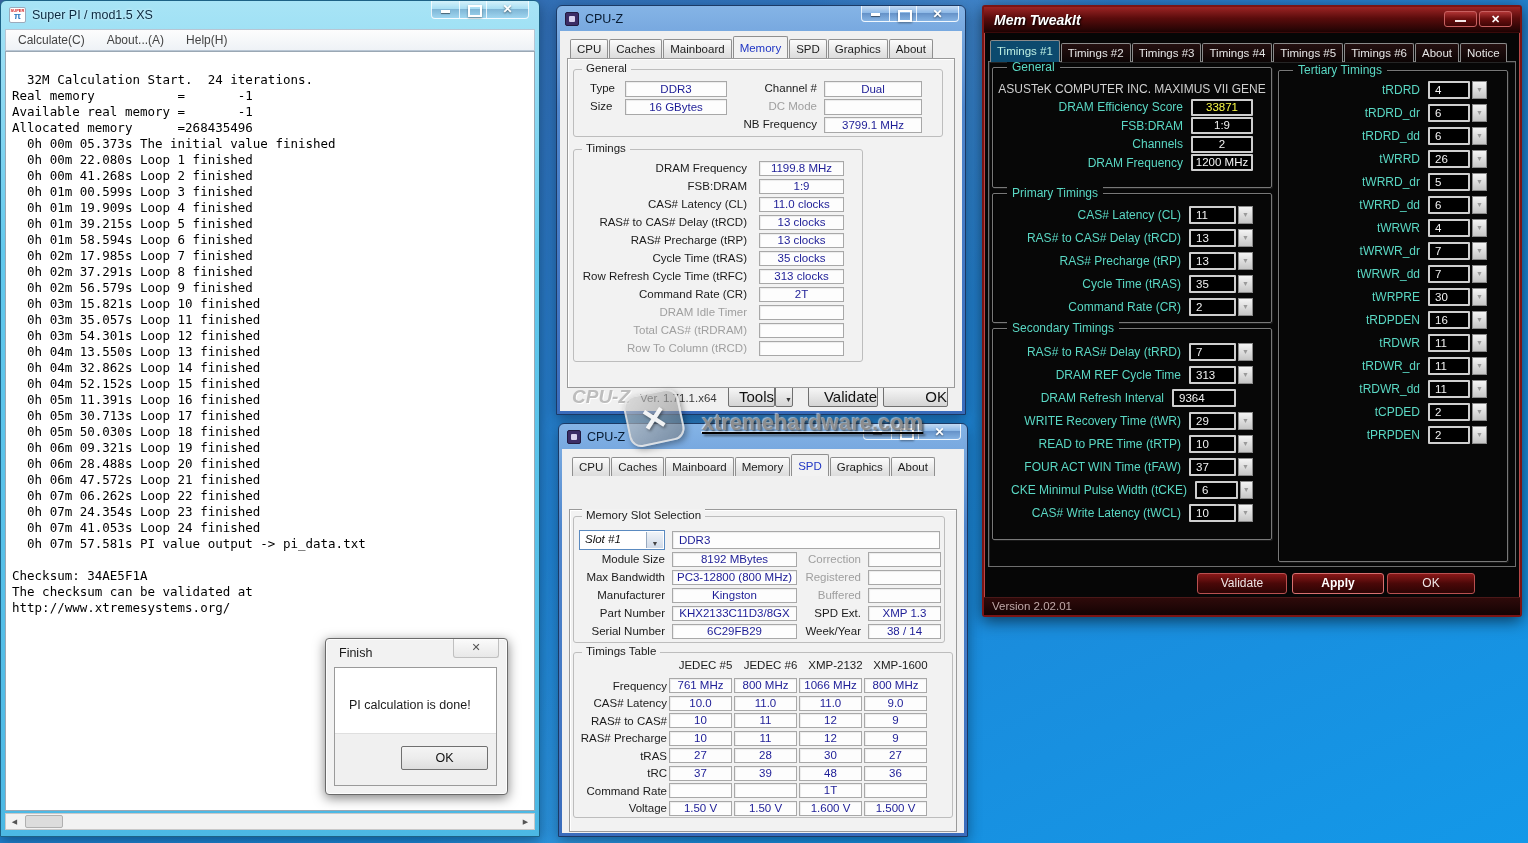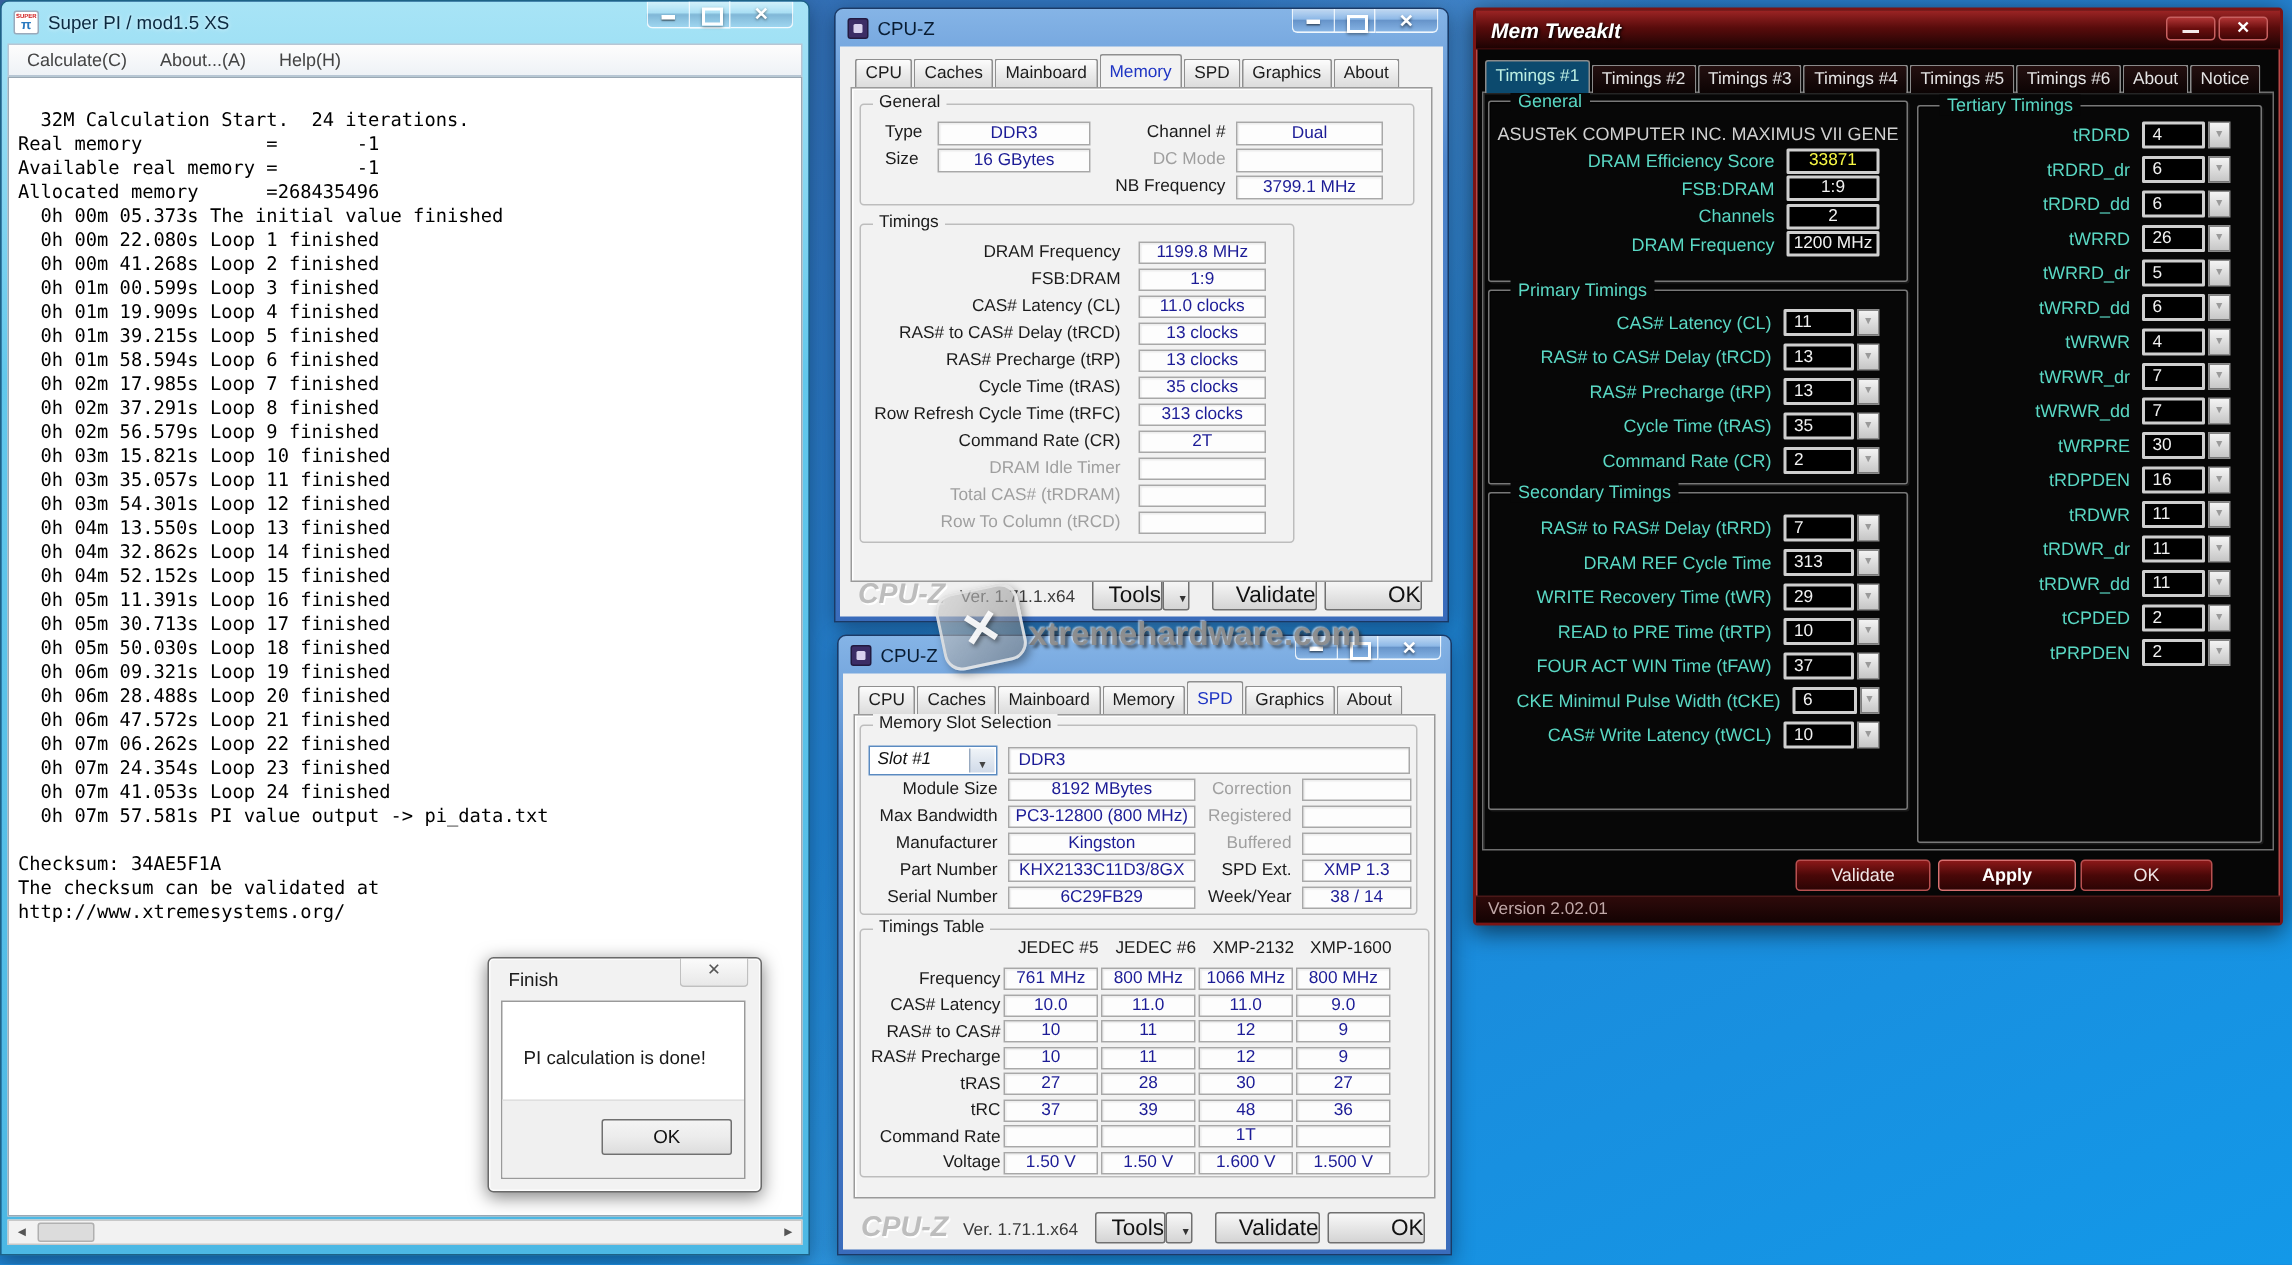--- a/index.html
+++ b/index.html
@@ -157,21 +157,21 @@
   .fd-close { position:absolute; right:8px; top:0; width:46px; height:19px; border:1px solid #c0c0c0; border-top:none;
     border-radius:0 0 3px 3px; background:linear-gradient(#fbfbfb,#e8e8e8); }
   .fd-close::before { content:"\2715"; position:absolute; inset:0; text-align:center; line-height:17px; font-size:11px; color:#555; }
   .fd-body { position:absolute; left:8px; right:10px; top:28px; bottom:8px; background:#fff; border:1px solid #9a9a9a; }
   .fd-msg { position:absolute; left:14px; top:30px; font-size:12.5px; color:#1a1a1a; }
   .fd-footer { position:absolute; left:0; right:0; bottom:0; height:52px; background:#f0f0f0; border-top:1px solid #dfdfdf; }
   .fd-ok { position:absolute; right:8px; top:12px; width:87px; height:24px; border:1px solid #707070; border-radius:2px;
     background:linear-gradient(#f4f4f4,#ececec 50%,#dddddd); font-size:12.5px; color:#111; text-align:center; line-height:22px; }
 
   
-  .watermark { position:absolute; left:626px; top:392px; z-index:60; display:flex; align-items:center; gap:4px; }
+  .watermark { position:absolute; left:626px; top:392px; z-index:60; display:flex; align-items:center; gap:20px;text-decoration:underline; }
   .wm-logo { width:56px; height:52px; border-radius:12px; flex:none;
     background:linear-gradient(135deg, rgba(205,205,205,.65), rgba(115,115,115,.55));
     border:2px solid rgba(235,235,235,.8); transform:rotate(-12deg);
     box-shadow:2px 3px 6px rgba(0,0,0,.35); position:relative; }
   .wm-logo::before { content:"\2715"; position:absolute; inset:0; text-align:center; line-height:50px;
     font-size:32px; font-weight:bold; color:rgba(255,255,255,.92); text-shadow:1px 2px 3px rgba(0,0,0,.4); }
   .wm-text { font-size:22px; font-weight:bold; margin-top:10px; color:rgba(140,140,140,.95);
     text-shadow:-1px -1px 1px rgba(255,255,255,.55), 2px 2px 2px rgba(40,40,40,.6); white-space:nowrap; }
 </style>
 </head>
@@ -376,21 +376,21 @@
           <span class="cz-tab">Mainboard</span>
 
           <span class="cz-tab">Memory</span>
 
           <span class="cz-tab active">SPD</span>
 
           <span class="cz-tab">Graphics</span>
 
           <span class="cz-tab">About</span>
         </div>
-      <div class="cz-page" style="width:388px; height:323px;">
+      <div class="cz-page" style="width:388px; height:323px;margin-top:33px;">
 
         <div class="czgroup" style="left:3px; top:6px; width:372px; height:127px;">
           <span class="czgroup-label">Memory Slot Selection</span>
           <span class="spd-combo" style="left:5px; top:13px; width:86px;">
             <span class="spd-combo-text">Slot #1</span>
             <span class="spd-combo-arrow"></span>
           </span>
           <span class="cz-field" style="left:98px; top:14px; width:268px; height:18px; line-height:16px; text-align:left; padding-left:6px;">DDR3</span>
           <div class="spd-lrows">
 
@@ -639,20 +639,25 @@
             <span class="mtk-field">7</span>
             <span class="mtk-drop"></span>
           </div>
 
           <div class="mtk-row">
             <span class="mtk-lbl">DRAM REF Cycle Time</span>
             <span class="mtk-field">313</span>
             <span class="mtk-drop"></span>
           </div>
 
+          <div class="mtk-row wide">
+            <span class="mtk-lbl">DRAM Refresh Interval</span>
+            <span class="mtk-field">9364</span>
+            <span class="mtk-drop"></span>
+          </div>
 
           <div class="mtk-row">
             <span class="mtk-lbl">WRITE Recovery Time (tWR)</span>
             <span class="mtk-field">29</span>
             <span class="mtk-drop"></span>
           </div>
 
           <div class="mtk-row">
             <span class="mtk-lbl">READ to PRE Time (tRTP)</span>
             <span class="mtk-field">10</span>

